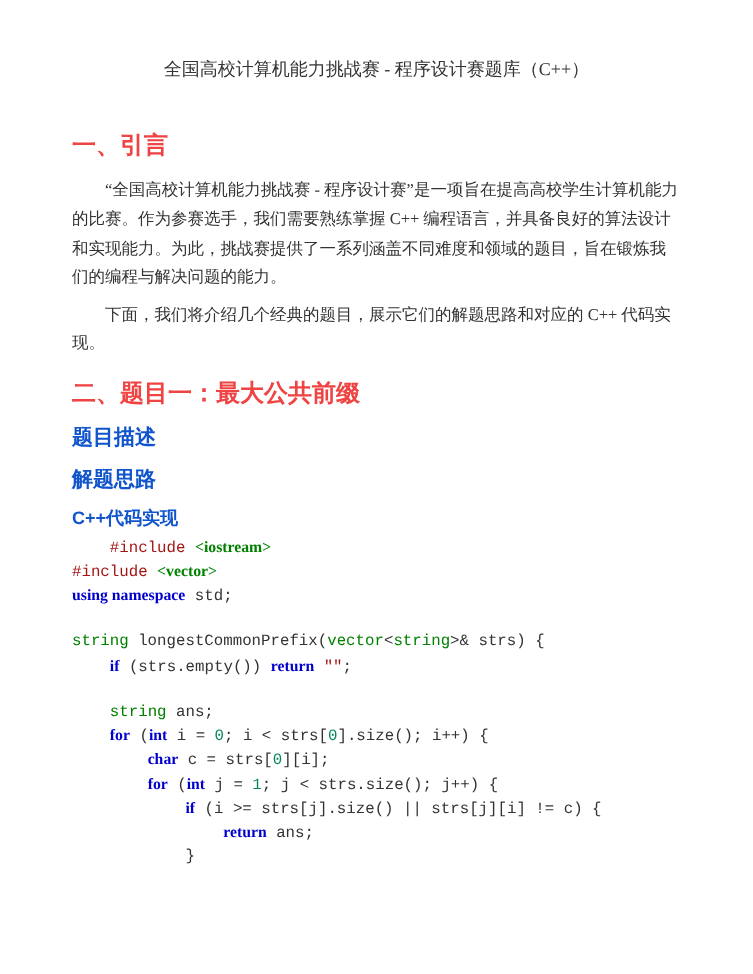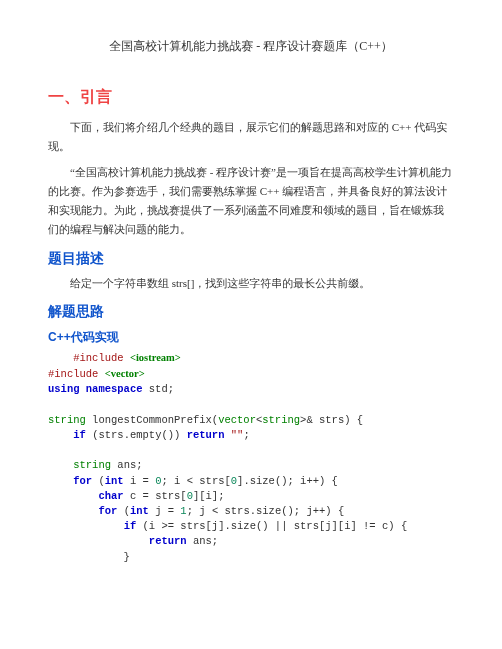--- a/index.html
+++ b/index.html
@@ -49,40 +49,40 @@
   }
   pre.code {
     font-family: "Consolas", "Courier New", monospace;
     font-size: 10.5px;
     line-height: 1.45;
     white-space: pre;
     margin: 2px 0 0 0;
     color: #333;
   }
   .kw-green { color: #008000; font-weight: bold; font-family: Liberation Serif, serif; }
-  .kw-blue { color: #0000cc; font-weight: bold; }
+  .kw-blue { color: #0000cc; font-weight: bold; font-family: Liberation Serif, serif; }
   .pp { color: #a31515; }
   .str { color: #a31515; }
   .num { color: #098658; }
   .type { color: #008000; }
 </style>
 </head>
 <body>
 
 <div class="page">
 
   <div class="doc-title">全国高校计算机能力挑战赛 - 程序设计赛题库（C++）</div>
 
   <div class="h1">一、引言</div>
+  <p class="para">“全国高校计算机能力挑战赛 - 程序设计赛”是一项旨在提高高校学生计算机能力的比赛。作为参赛选手，我们需要熟练掌握 C++ 编程语言，并具备良好的算法设计和实现能力。为此，挑战赛提供了一系列涵盖不同难度和领域的题目，旨在锻炼我们的编程与解决问题的能力。</p>
   <p class="para">下面，我们将介绍几个经典的题目，展示它们的解题思路和对应的 C++ 代码实现。</p>
-  <p class="para">“全国高校计算机能力挑战赛 - 程序设计赛”是一项旨在提高高校学生计算机能力的比赛。作为参赛选手，我们需要熟练掌握 C++ 编程语言，并具备良好的算法设计和实现能力。为此，挑战赛提供了一系列涵盖不同难度和领域的题目，旨在锻炼我们的编程与解决问题的能力。</p>
 
+  <div class="h1">二、题目一：最大公共前缀</div>
 
   <div class="h2">题目描述</div>
-  <p class="para">给定一个字符串数组 strs[]，找到这些字符串的最长公共前缀。</p>
 
   <div class="h2">解题思路</div>
 
   <div class="h3">C++代码实现</div>
 
   <pre class="code" id="code-block"><span>    </span><span class="pp">#include</span><span> </span><span class="kw-green">&lt;iostream&gt;</span>
 <span class="pp">#include</span><span> </span><span class="kw-green">&lt;vector&gt;</span>
 <span class="kw-blue">using namespace</span><span> std;</span>
 <span></span>
 <span class="type">string</span><span> longestCommonPrefix(</span><span class="type">vector</span><span>&lt;</span><span class="type">string</span><span>&gt;&amp; strs) {</span>

